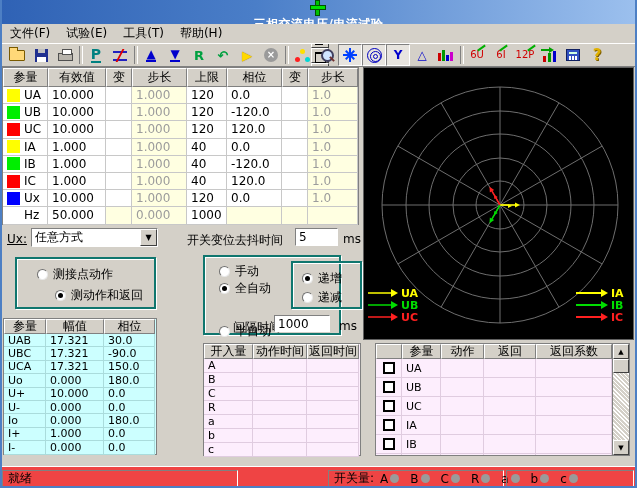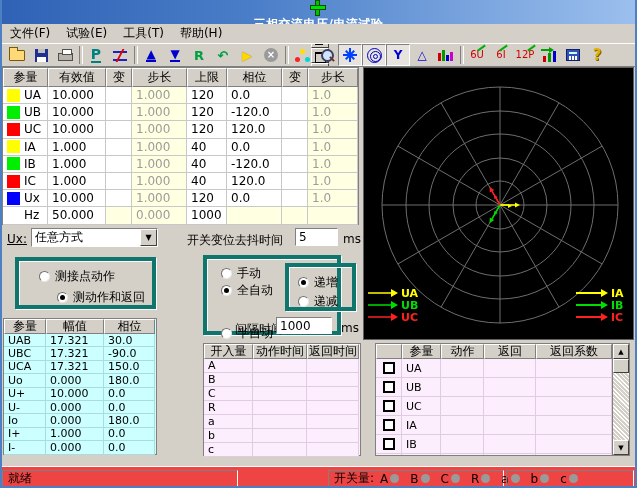--- a/index.html
+++ b/index.html
@@ -99,21 +99,21 @@
   .swatch{width:13px;height:13px;margin-right:4px;flex:0 0 auto;}
   
   .lbl{position:absolute;font-size:12px;white-space:nowrap;}
   .combo{position:absolute;left:31px;top:228px;width:127px;height:19px;background:#fff;
     border:1px solid;border-color:#808080 #fff #fff #808080;display:flex;align-items:center;}
   .combo .val{flex:1;padding-left:3px;font-size:12px;}
   .combo .drop{width:17px;height:100%;background:#d4d0c8;border:1px solid;border-color:#fff #404040 #404040 #fff;
     display:flex;align-items:center;justify-content:center;font-size:8px;}
   .tinput{position:absolute;background:#fff;border:1px solid;border-color:#808080 #fff #fff #808080;
     font-size:12px;padding:1px 3px;display:flex;align-items:center;}
-  .groupbox{position:absolute;border:4px solid #0f766e;box-shadow:1px 1px 0 #fff,inset 1px 1px 0 #fff;text-decoration:underline;}
+  .groupbox{position:absolute;border:2px solid #0f766e;box-shadow:1px 1px 0 #fff,inset 1px 1px 0 #fff;text-decoration:underline;}
   .radio-row{display:flex;align-items:center;gap:5px;position:absolute;white-space:nowrap;}
   .radio{width:11px;height:11px;border-radius:50%;background:#fff;border:1px solid;
     border-color:#707070 #e8e8e8 #e8e8e8 #707070;position:relative;flex:0 0 auto;}
   .radio[data-sel="true"]::after{content:"";position:absolute;left:2px;top:2px;width:5px;height:5px;border-radius:50%;background:#000;}
   
   .tbl-derived{position:absolute;left:3px;top:318px;width:154px;height:137px;background:#ccffff;
     border:1px solid #808080;display:grid;grid-template-columns:42px 58px 51px;
     grid-template-rows:15px repeat(9,13.4px);font-size:11px;}
   .tbl-derived .tr{display:contents;}
   .cyd{background:#ccffff;border-right:1px solid #aadcdc;border-bottom:1px solid #aadcdc;
@@ -433,21 +433,21 @@
       <span>手动</span>
     </div>
     <div class="radio-row" style="left:14px;top:23px;">
       <span class="radio" data-sel="true"></span>
       <span>全自动</span>
     </div>
     <div class="radio-row" style="left:14px;top:40px;margin-top:26px;">
       <span class="radio" data-sel="false"></span>
       <span>半自动</span>
     </div>
-    <div class="groupbox" style="left:78px;top:4px;width:71px;height:48px;">
+    <div class="groupbox" style="left:86px;top:4px;width:71px;height:48px;">
       <div class="radio-row" style="left:9px;top:7px;">
         <span class="radio" data-sel="true"></span>
         <span>递增</span>
       </div>
       <div class="radio-row" style="left:9px;top:26px;">
         <span class="radio" data-sel="false"></span>
         <span>递减</span>
       </div>
     </div>
     <span class="lbl" style="left:12px;top:62px;margin-left:16px;">间隔时间</span>

